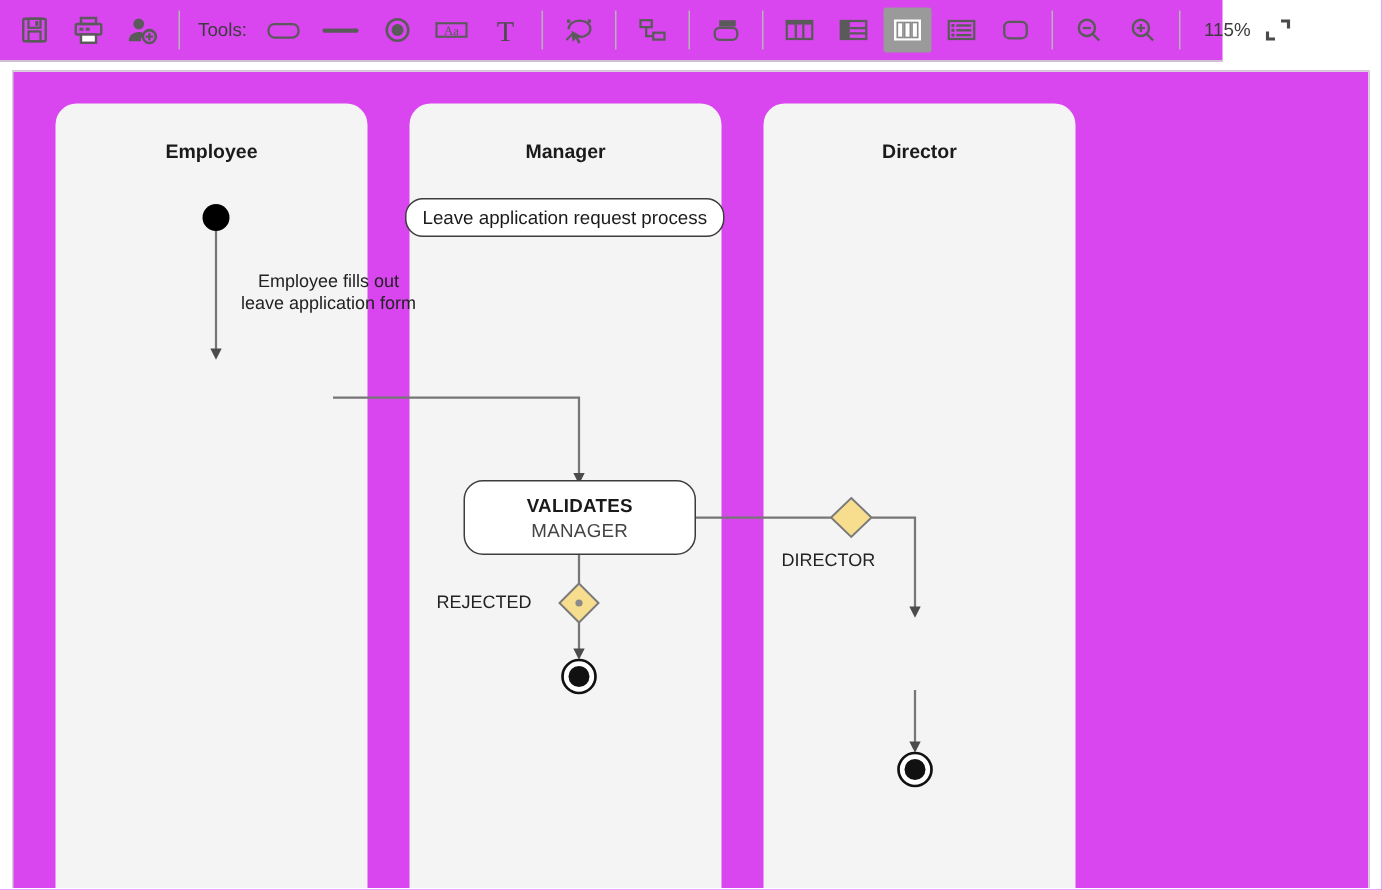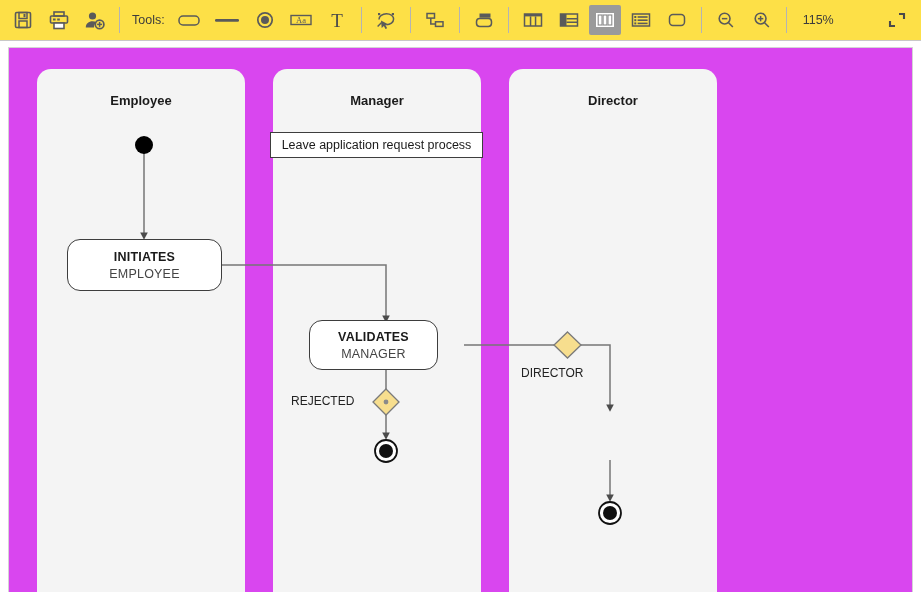--- a/index.html
+++ b/index.html
@@ -6,22 +6,22 @@
   body{
     width:921px;height:593px;overflow:hidden;
     background:#ffffff;
     font-family:"Liberation Sans", sans-serif;
     -webkit-font-smoothing:antialiased;
   }
   #app{position:relative;width:921px;height:593px;}
 
   
   .toolbar{
-    position:absolute;left:0;top:0;width:921px;height:41px;
-    background:#fde047;
+    position:absolute;left:0;top:0;width:815px;height:41px;
+    background:#d946ef;
     border-bottom:1px solid #c8c8c8;
     display:flex;align-items:center;
     box-sizing:border-box;
   }
   .tb-btn{
     width:32px;height:30px;
     display:flex;align-items:center;justify-content:center;
     margin:0 2px;border-radius:2px;
     cursor:pointer;flex:none;
   }
@@ -323,35 +323,33 @@
         <circle cx="377" cy="403" r="11" fill="#ffffff" stroke="#111111" stroke-width="1.8"></circle>
         <circle cx="377" cy="403" r="7" fill="#111111"></circle>
       </g>
 
       <g>
         <circle cx="601" cy="465" r="11" fill="#ffffff" stroke="#111111" stroke-width="1.8"></circle>
         <circle cx="601" cy="465" r="7" fill="#111111"></circle>
       </g>
     </svg>
 
-    <div class="titlebox" style="left:261px;top:84px;width:213px;height:26px;">
+    <div class="titlebox" style="left:261px;top:84px;width:213px;height:26px;border-radius:12px;">
       <span>Leave application request process</span>
     </div>
 
-    <div class="node" style="left:58px;top:191px;width:155px;height:52px;">
-      <span class="node-title">INITIATES</span>
-      <span class="node-sub">EMPLOYEE</span>
-    </div>
-
-    <div class="node" style="left:300px;top:272px;width:129px;height:50px;">
+
+    <div class="node" style="left:300px;top:272px;width:155px;height:50px;">
       <span class="node-title">VALIDATES</span>
       <span class="node-sub">MANAGER</span>
     </div>
 
 
+    <div class="edge-label center" style="left:140px;top:132px;width:140px;">Employee fills out
+leave application form</div>
 
 
 
     <div class="edge-label" style="left:282px;top:346px;">REJECTED</div>
 
     <div class="edge-label" style="left:512px;top:318px;">DIRECTOR</div>
 
   </div>
 </div>
 

